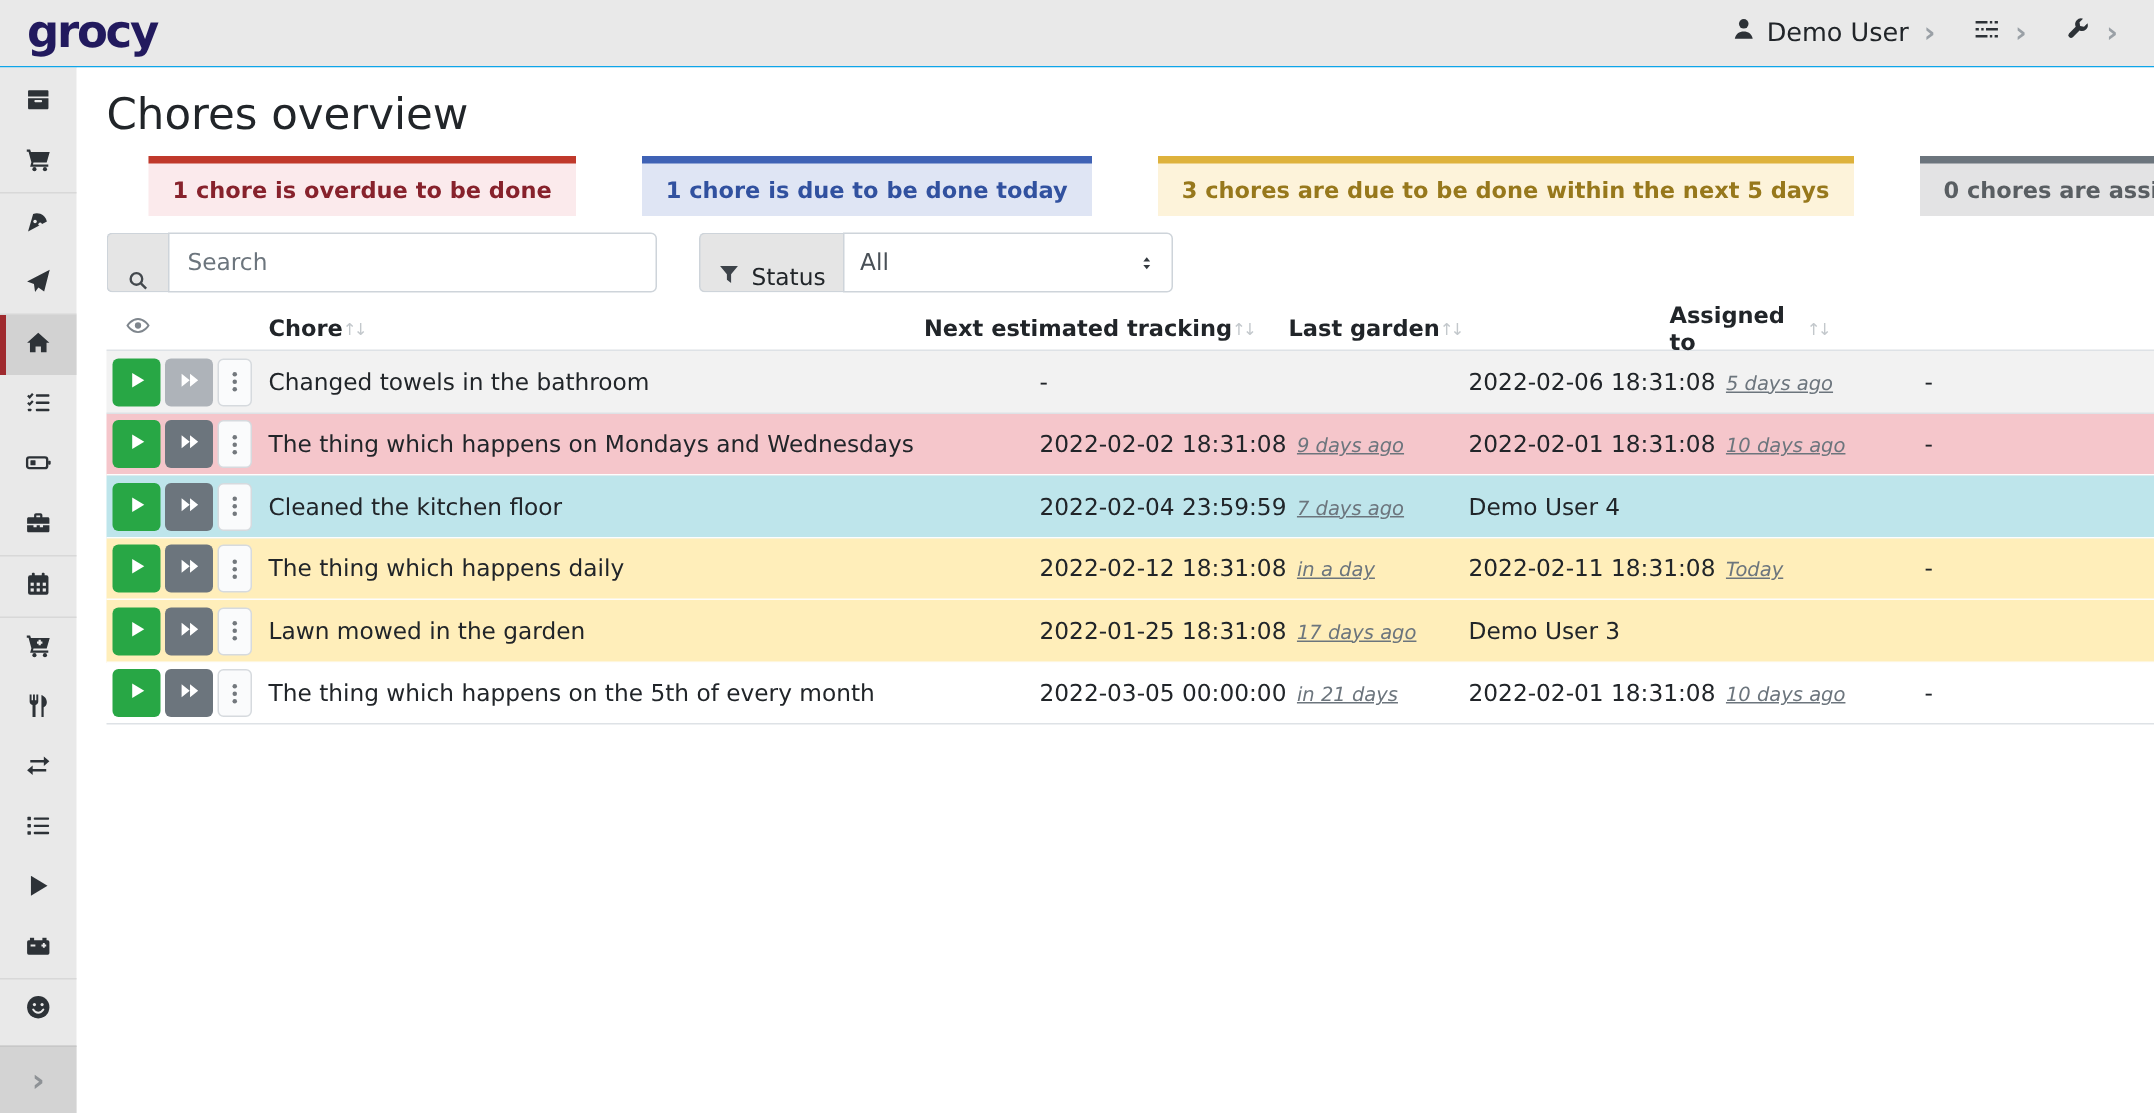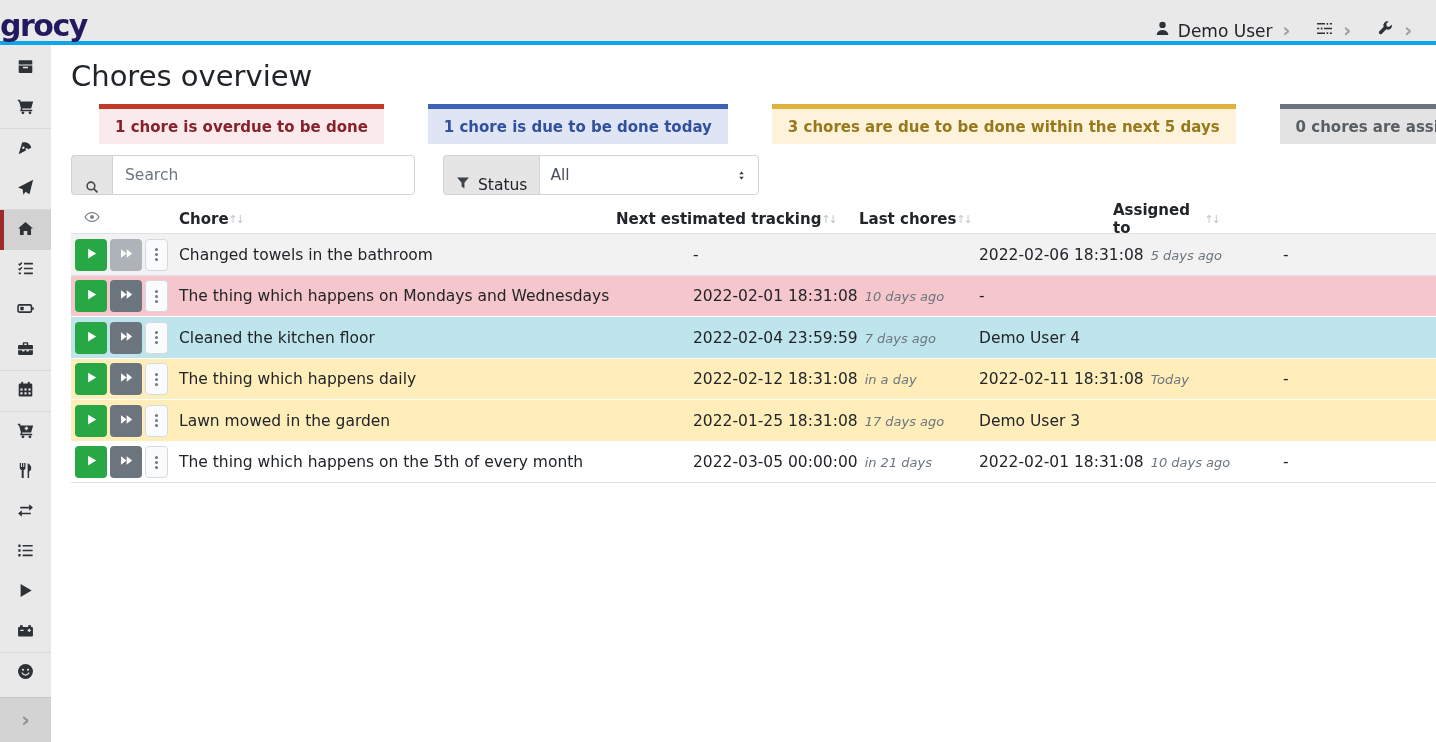--- a/index.html
+++ b/index.html
@@ -1,21 +1,21 @@
 <!DOCTYPE html>
 <html><head>
 <meta charset="utf-8">
 <style>
   * { box-sizing: border-box; margin: 0; padding: 0; }
   html,body { width:1436px; height:742px; overflow:hidden; }
   body { font-family:"DejaVu Sans","Liberation Sans",sans-serif; background:#fff; color:#212529; }
 
   
-  .topbar { height:45px; background:#e9e9e9; display:flex; align-items:flex-end;
-            justify-content:space-between; padding:0 24px 0 0; border-bottom:4px solid #0ea5e9; }
+  .topbar { height:45px; background:#e9e9e9; display:flex; align-items:center;
+            justify-content:space-between; padding:0 24px 0 18px; border-bottom:1px solid #0ea5e9; }
   .logo { font-size:30px; font-weight:700; letter-spacing:-1.5px; color:#221a5e; line-height:1; }
   .topbar-right { display:flex; align-items:center; font-size:17px; color:#212529; }
   .topbar-right svg { width:17px; height:17px; }
   .tb-group { display:flex; align-items:center; gap:7px; margin-left:26px; cursor:pointer; }
   .tb-group:first-child { margin-left:0; }
   .chev { color:#9aa0a6; font-size:19px; font-weight:700; line-height:1; margin-left:3px; }
 
   
   .layout { display:flex; height:697px; }
 
@@ -41,21 +41,21 @@
   .chip { height:40px; display:flex; align-items:center; padding:0 16px; font-size:15px; font-weight:700;
           white-space:nowrap; border-top:5px solid var(--accent); background:var(--bg); color:var(--fg);
           cursor:pointer;margin-left:28px; }
 
   .filters-row { display:flex; align-items:center; margin-top:11px; height:40px; }
   .input-group { display:flex; height:40px; }
   .igp { background:#e5e5e5; border:1px solid #ced4da; border-right:0; border-radius:4px 0 0 4px;
          display:flex; align-items:flex-end; justify-content:center; gap:8px; padding:0 12px;
          font-size:15.5px; color:#212529; }
   .igp svg { width:14px; height:14px; }
-  .search-input { width:303px; border:1px solid #ced4da; border-radius:0 4px 4px 0; padding:0 12px;
+  .search-input { width:326px; border:1px solid #ced4da; border-radius:0 4px 4px 0; padding:0 12px;
                   font-size:15.5px; color:#0c4a6e; font-family:inherit; outline:none; }
   .search-input::placeholder { color:#6c757d; }
   .fake-select { border:1px solid #ced4da; border-radius:0 4px 4px 0; background:#fff; display:flex;
                  align-items:center; justify-content:space-between; padding:0 10px; font-size:15.5px;
                  color:#495057; cursor:pointer; }
   .fake-select svg { width:13px; height:13px; fill:#343a40; }
   .grp-search .igp { width:41px; padding:0; }
   .grp-status { margin-left:28px; }
   .grp-status .fake-select { width:220px; }
   .grp-assign { margin-left:36px; }
@@ -80,21 +80,21 @@
   .cell { font-size:15.5px; color:#212529; }
   .cell.actions { display:flex; align-items:center; gap:3px; padding-left:4px; }
   .btn { display:flex; align-items:center; justify-content:center; border:none; border-radius:4px; cursor:pointer; }
   .btn.play { width:32px; height:32px; background:#28a745; }
   .btn.skip { width:32px; height:32px; background:#6c757d; }
   .btn.skip.disabled { background:#aeb3b9; }
   .btn.play svg, .btn.skip svg { width:15px; height:15px; fill:#fff; }
   .btn.menu { width:23px; height:32px; background:#fafbfc; border:1px solid #d6dade; }
   .dots { width:3px; height:3px; border-radius:50%; background:#73787d;
           box-shadow:0 -5px 0 #73787d, 0 5px 0 #73787d; }
-  .rel { font-size:13px; font-style:italic; color:#6c757d; margin-left:7px; }
+  .rel { font-size:13px; font-style:italic; color:#6c757d; margin-left:7px;text-decoration:underline; }
 </style>
 </head>
 <body>
 
 <header class="topbar">
   <div class="logo">grocy</div>
   <div class="topbar-right">
     <div class="tb-group">
       <span>
         <svg viewBox="0 0 16 16" fill="#2d3237">
@@ -317,21 +317,21 @@
 
       <div class="th">
             <span>Chore</span>
             <span class="sort-icon">↑↓</span>
           </div>
           <div class="th">
             <span>Next estimated tracking</span>
             <span class="sort-icon">↑↓</span>
           </div>
           <div class="th">
-            <span>Last chores</span>
+            <span>Last garden</span>
             <span class="sort-icon">↑↓</span>
           </div>
           <div class="th">
             <span>Assigned to</span>
             <span class="sort-icon">↑↓</span>
           </div>
           <div></div>
         </div>
       <div>
           <div class="trow stripe">
@@ -365,20 +365,21 @@
               <button class="btn skip">
                 <span><svg viewBox="0 0 16 16">
                     <path d="M2.2 3.4 8 8l-5.8 4.6zM8.2 3.4 14 8l-5.8 4.6z"></path>
                   </svg></span>
               </button>
               <button class="btn menu">
                 <span class="dots"></span>
               </button>
             </div>
             <div class="cell">The thing which happens on Mondays and Wednesdays</div>
+            <div class="cell"><span class="dt">2022-02-02 18:31:08</span><span class="rel">9 days ago</span></div>
             <div class="cell"><span class="dt">2022-02-01 18:31:08</span><span class="rel">10 days ago</span></div>
             <div class="cell">-</div>
           </div>
           <div class="trow info">
             <div class="cell actions">
               <button class="btn play">
                 <span><svg viewBox="0 0 16 16">
                     <path d="M4.4 2.8 13 8l-8.6 5.2z"></path>
                   </svg></span>
               </button>

